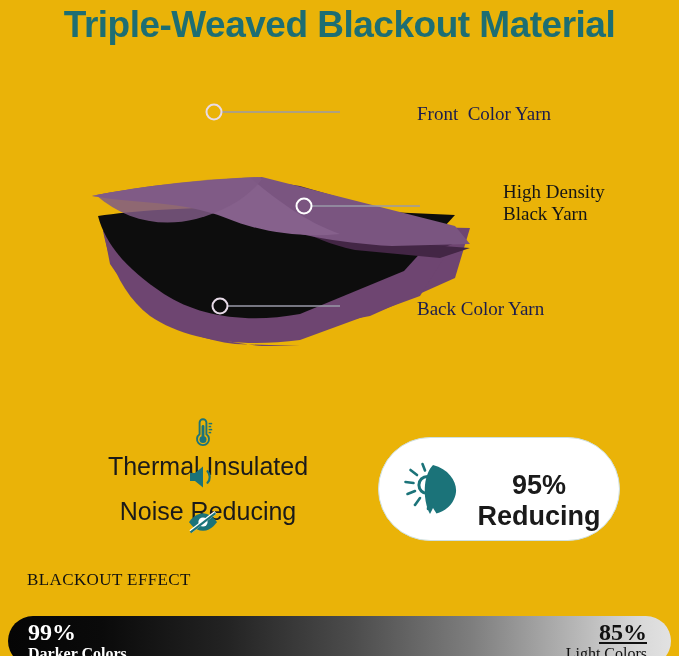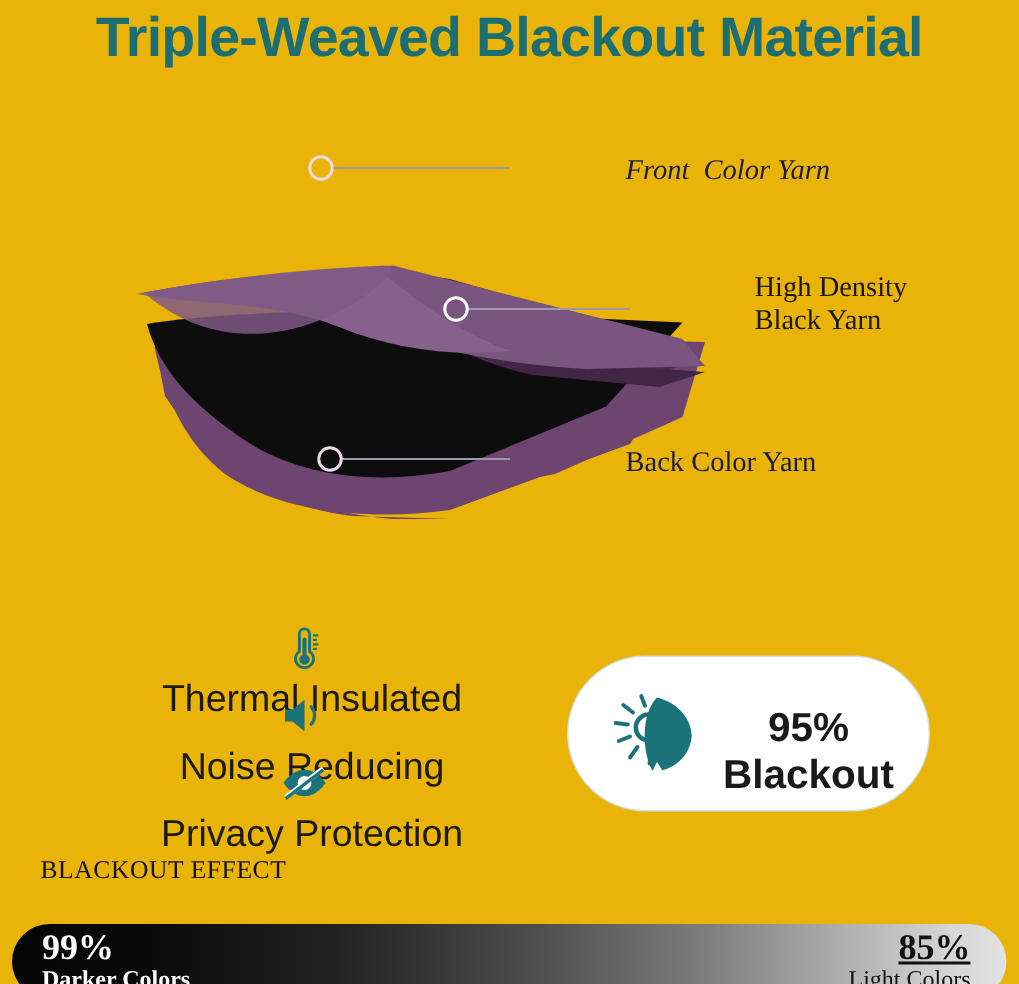--- a/index.html
+++ b/index.html
@@ -54,21 +54,20 @@
     position: absolute;
     font-family: "Liberation Serif", serif;
     font-size: 19px;
     line-height: 1.18;
     white-space: pre;
   }
   .callout-front {
     left: 417px;
     top: 103px;
     color: #1b1c4e;
-    font-style: italic;
   }
   .callout-black {
     left: 503px;
     top: 181px;
     color: #161616;
   }
   .callout-back {
     left: 417px;
     top: 298px;
     color: #1b1c4e;
@@ -275,21 +274,20 @@
 
     <div class="feature-row">
       <span class="feature-icon">
         <svg width="34" height="26" viewBox="0 0 34 26" xmlns="http://www.w3.org/2000/svg">
           <path d="M17 4.2 C25.5 4.2 31 13 31 13 C31 13 25.5 21.8 17 21.8 C8.5 21.8 3 13 3 13 C3 13 8.5 4.2 17 4.2 Z" fill="#1b7379"></path>
           <circle cx="17" cy="13" r="4.6" fill="#ffffff"></circle>
           <line x1="4.5" y1="22.6" x2="29.5" y2="3.4" stroke="#ffffff" stroke-width="3.4"></line>
           <line x1="4.5" y1="23.4" x2="29.5" y2="4.2" stroke="#1b7379" stroke-width="2.2"></line>
         </svg>
       </span>
-      <span class="feature-label">Privacy Protection</span>
     </div>
 
   </div>
 
   <div class="badge">
     <span class="badge-icon">
       <svg width="68" height="66" viewBox="0 0 68 66" xmlns="http://www.w3.org/2000/svg">
         <g stroke="#1b7379" stroke-width="2.6" stroke-linecap="round">
           <line x1="26" y1="14.5" x2="23.5" y2="8"></line>
           <line x1="18" y1="19" x2="11.5" y2="14"></line>
@@ -298,21 +296,21 @@
           <line x1="21" y1="42" x2="16" y2="49"></line>
           <line x1="30" y1="45" x2="29" y2="53"></line>
         </g>
         <circle cx="28.5" cy="29" r="8.6" fill="none" stroke="#1b7379" stroke-width="3"></circle>
         <path d="M34 9 C50 13 58 26 57 36 C56 46 48 55 37.5 57.5
                  L34 52 L31 58 C27 51 25 40 26 29 C27 20 30 13 34 9 Z" fill="#1b7379"></path>
       </svg>
     </span>
     <span class="badge-text">
       <span>95%</span><br>
-      <span>Blackout</span>
+      <span>Reducing</span>
     </span>
   </div>
 
   <div class="effect-heading">BLACKOUT EFFECT</div>
 
   <div class="effect-bar">
     <div class="effect-end effect-left">
       <span class="effect-pct">99%</span>
       <span class="effect-sub">Darker Colors</span>
     </div>

